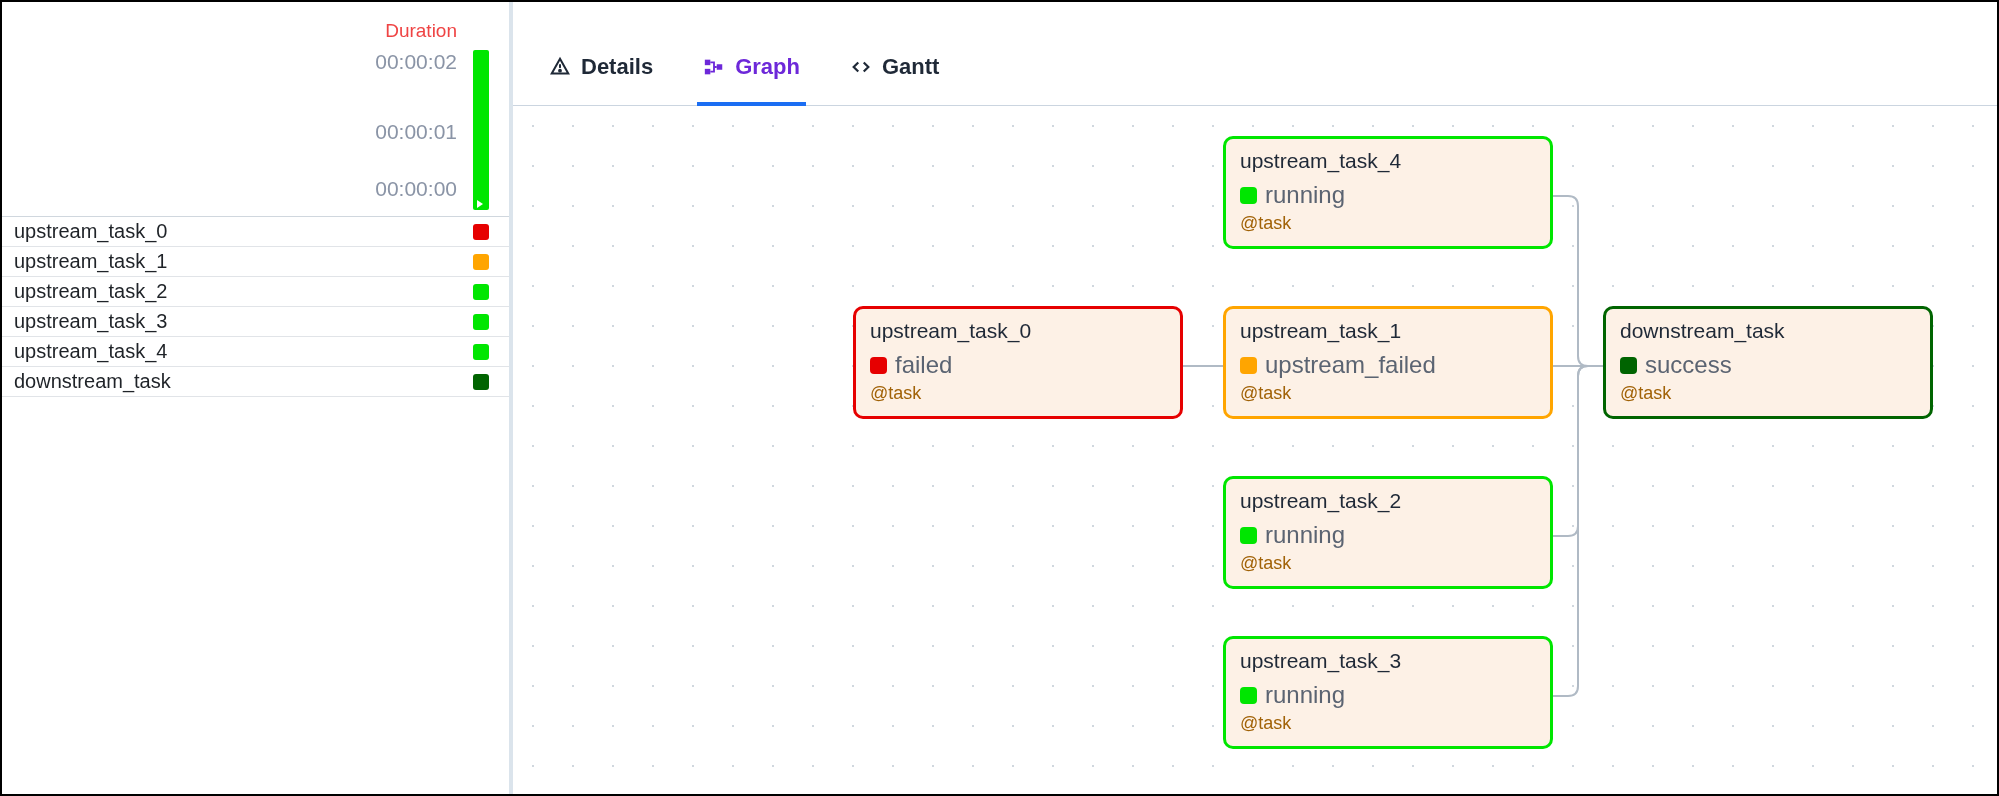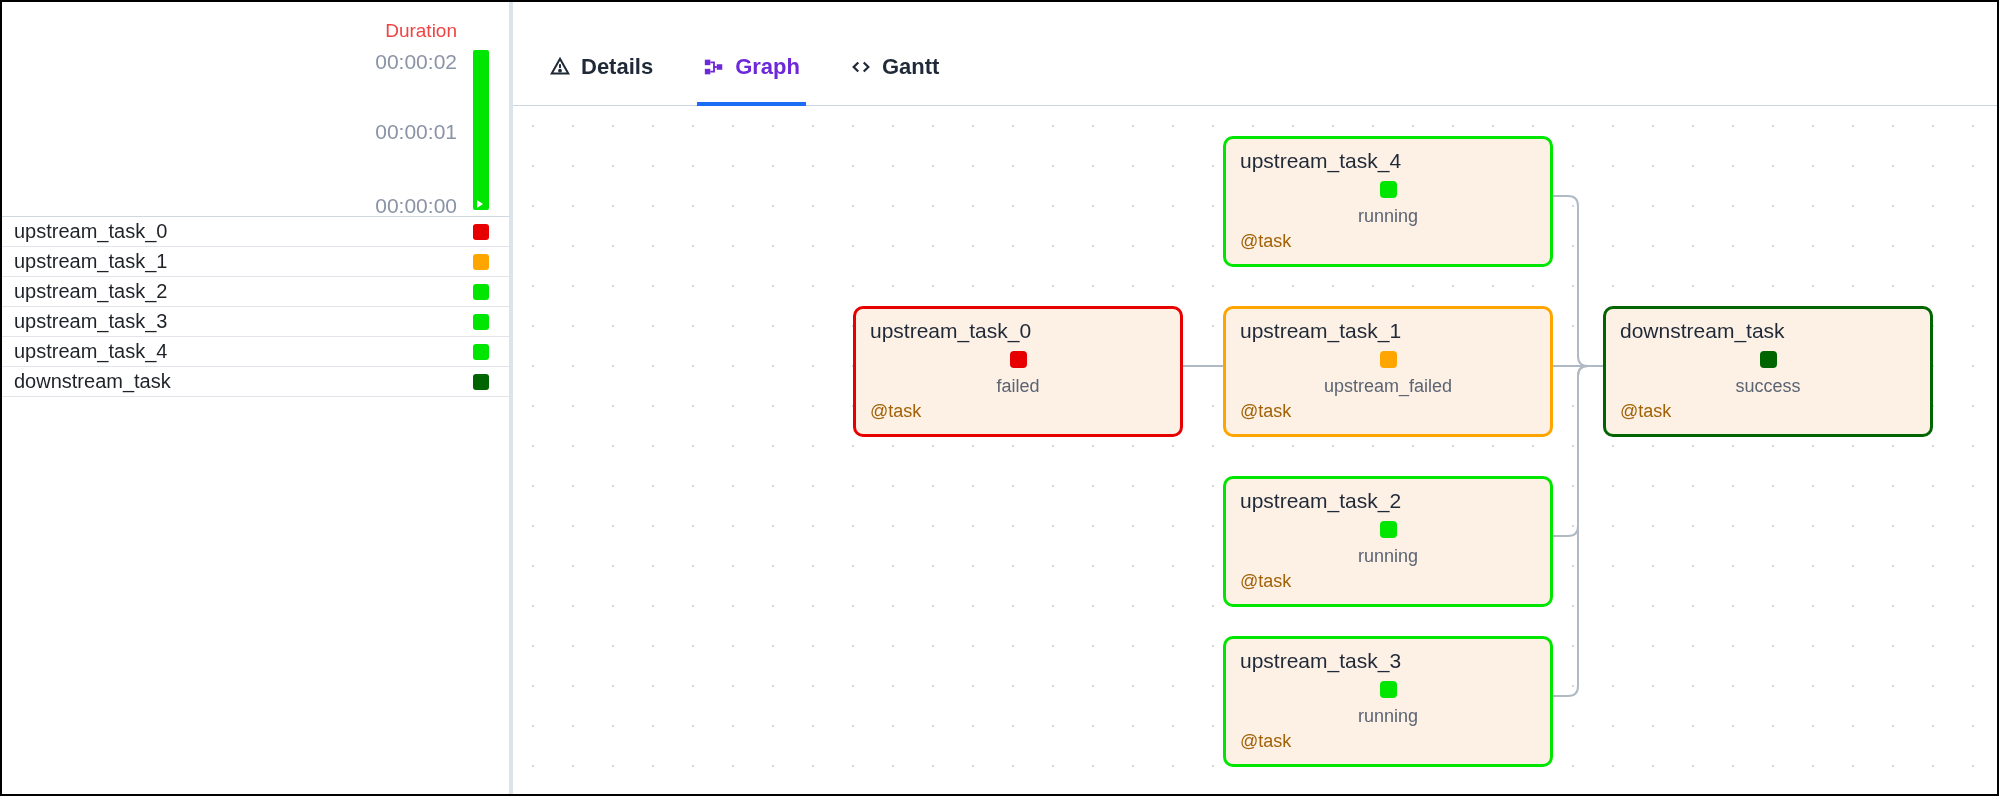--- a/index.html
+++ b/index.html
@@ -58,21 +58,21 @@
   }
   .tick {
     position: absolute;
     right: 52px;
     font-size: 21px;
     color: #8a94a6;
     white-space: nowrap;
   }
   .tick.t0 { top: 48px; }
   .tick.t1 { top: 118px; }
-  .tick.t2 { top: 192px; }
+  .tick.t2 { top: 175px; }
   .task-list { background:#fff; }
   .task-row {
     display:flex;
     align-items:center;
     justify-content:space-between;
     height:30px;
     padding:0 20px 0 12px;
     border-bottom:1px solid #e1e4e8;
     font-size:20px;
     color:#1f2328;
@@ -132,21 +132,21 @@
   .node {
     position:absolute;
     width:330px;
     background:#fdf1e6;
     border:3px solid;
     border-radius:10px;
     padding:10px 14px 12px 14px;
     cursor:pointer;
   }
   .node .n-title { font-size:21px; font-weight:500; color:#1f2937; margin-bottom:8px; }
-  .node .n-status-line { display:flex; align-items:center; gap:8px; font-size:18px; color:#5b6472; margin-bottom:4px;flex-direction:column;}
+  .node .n-status-line { display:flex; align-items:center; gap:8px; font-size:24px; color:#5b6472; margin-bottom:4px;}
   .node .n-sq { width:17px; height:17px; border-radius:4px; }
   .node .n-decor { font-size:18px; color:#a16207; }
   .b-failed { border-color:#e60000; }
   .b-upfailed { border-color:#ffa500; }
   .b-running { border-color:#00e600; }
   .b-success { border-color:#006400; }
 
   svg.edges {
     position:absolute;
     top:0; left:0;

